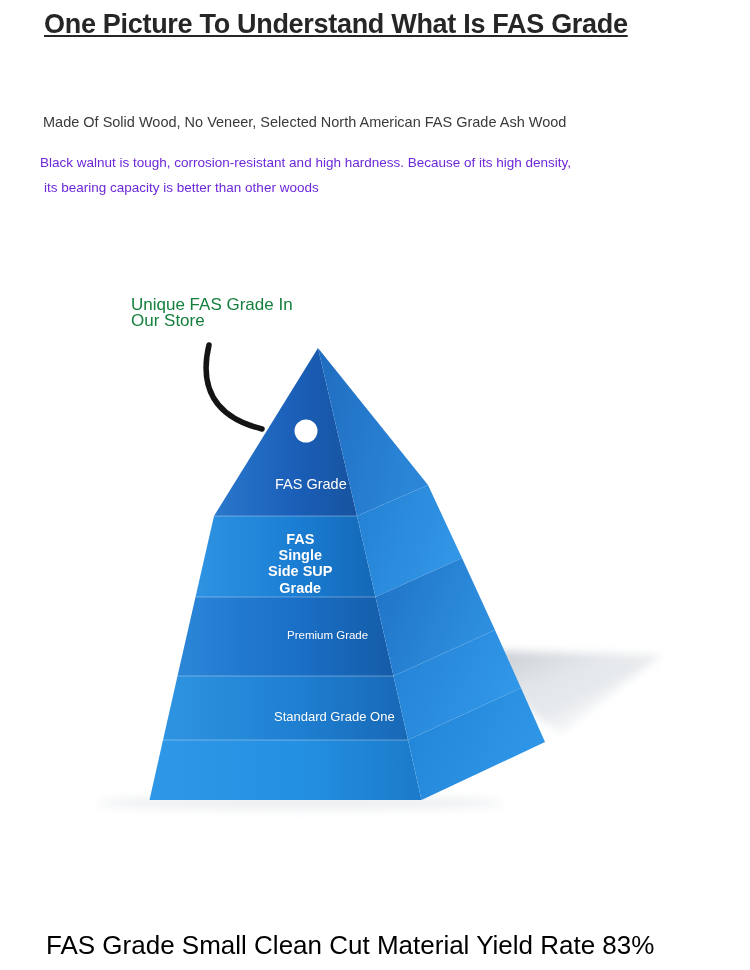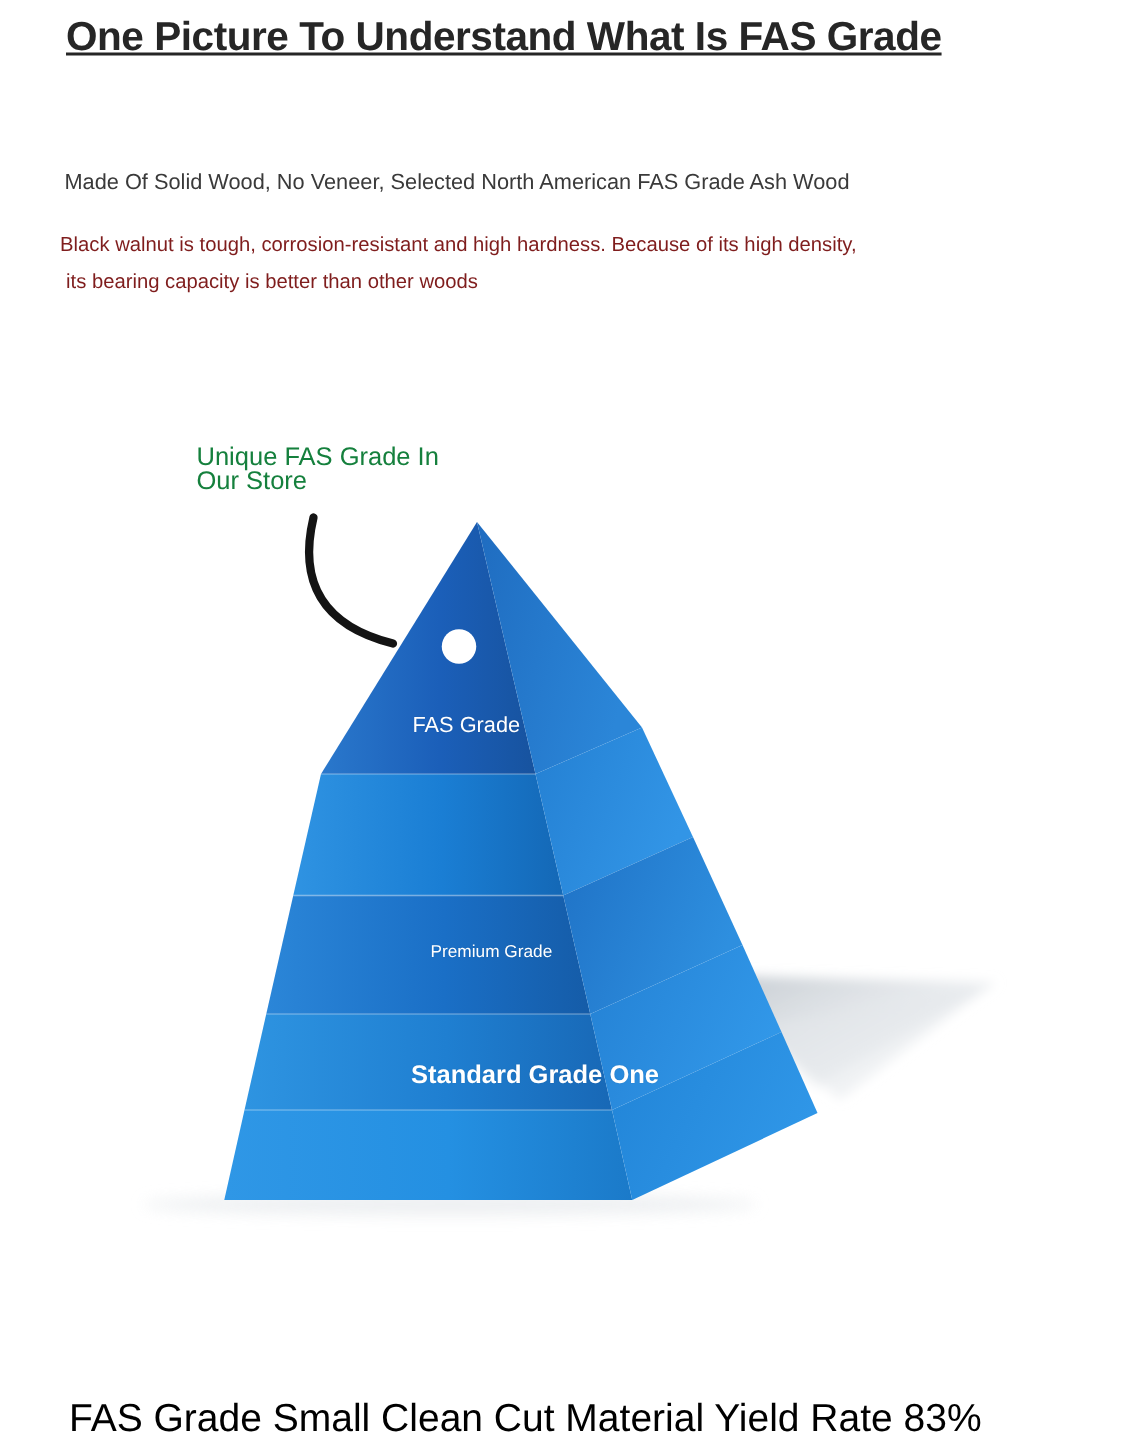--- a/index.html
+++ b/index.html
@@ -42,21 +42,21 @@
     white-space: nowrap;
     margin-top: 40px;
   }
 
   
   .faded-block {
     position: absolute;
     left: 40px;
     top: 150px;
     width: 600px;
-    color: #7f1d1d;
+    color: #6d28d9;
     font-size: 13.5px;
     line-height: 25px;
     filter: blur(0.35px);
   }
   .faded-block .ln2 { padding-left: 4px; }
 
   
   .callout-label {
     position: absolute;
     left: 131px;
@@ -81,21 +81,21 @@
   .tier-label {
     position: absolute;
     color: #ffffff;
     text-align: center;
     white-space: pre-line;
     text-shadow: 0 0 1px rgba(0,0,0,0.12);
   }
   .tier-1 { left: 275px; top: 475px; font-size: 14.5px; line-height: 18px; }
   .tier-2 { left: 268px; top: 531px; font-size: 14.5px; line-height: 16.2px; font-weight: bold; }
   .tier-3 { left: 287px; top: 628px; font-size: 11.5px; line-height: 15px; }
-  .tier-4 { left: 274px; top: 709px; font-size: 17px; line-height: 15px; font-weight: bold; }
+  .tier-4 { left: 274px; top: 709px; font-size: 13px; line-height: 15px; }
   .tier-5 { left: 273px; top: 764px; font-size: 16.5px; line-height: 21px; font-weight: bold; }
 
   
   .footer-caption {
     position: absolute;
     left: 46px;
     top: 928px;
     width: 700px;
     font-size: 26px;
     color: #000000;
@@ -218,17 +218,21 @@
       <line x1="195.5" y1="342" x2="375.5" y2="342" stroke="#ffffff" stroke-width="1.4"></line>
       <line x1="177.5" y1="421" x2="393.5" y2="421" stroke="#ffffff" stroke-width="1.4"></line>
       <line x1="163" y1="485" x2="408" y2="485" stroke="#ffffff" stroke-width="1.4"></line>
     </g>
 
     <path d="M 209,90 C 199,132 214,162 262,174" stroke="#141414" stroke-width="5.5" fill="none" stroke-linecap="round"></path>
     <circle cx="306" cy="176" r="11.5" fill="#ffffff"></circle>
   </svg>
 
   <span class="tier-label tier-1" style="top:220px;">FAS Grade</span>
+  <span class="tier-label tier-2" style="top:276px;">FAS
+Single
+Side SUP
+Grade</span>
   <span class="tier-label tier-3" style="top:373px;">Premium Grade</span>
   <span class="tier-label tier-4" style="top:454px;">Standard Grade One</span>
 </div>
 
 <div class="footer-caption">FAS Grade Small Clean Cut Material Yield Rate 83%</div>
 
 </body></html>

